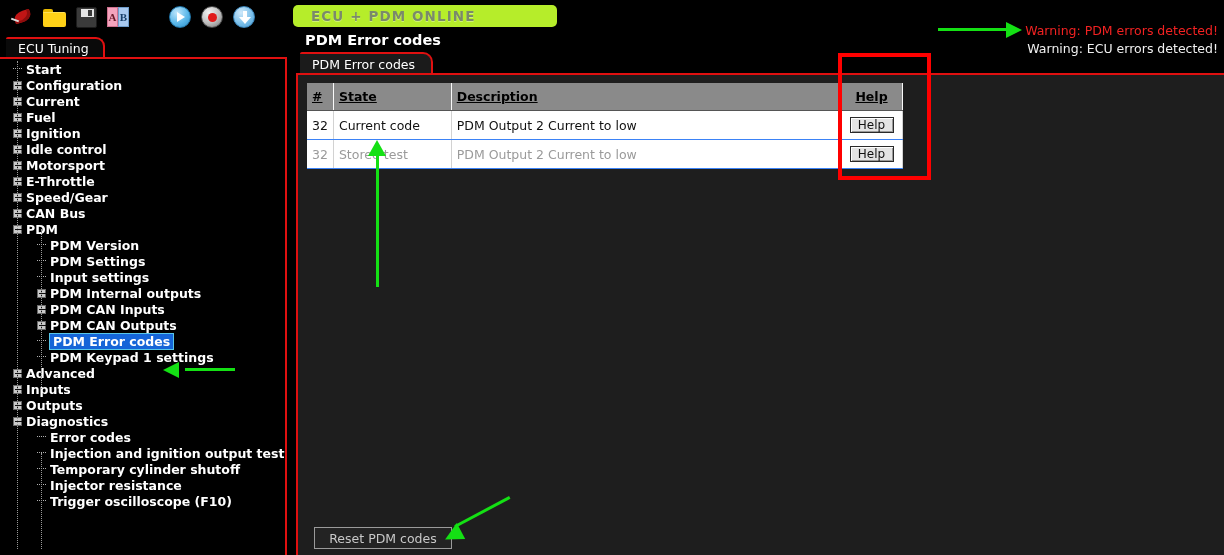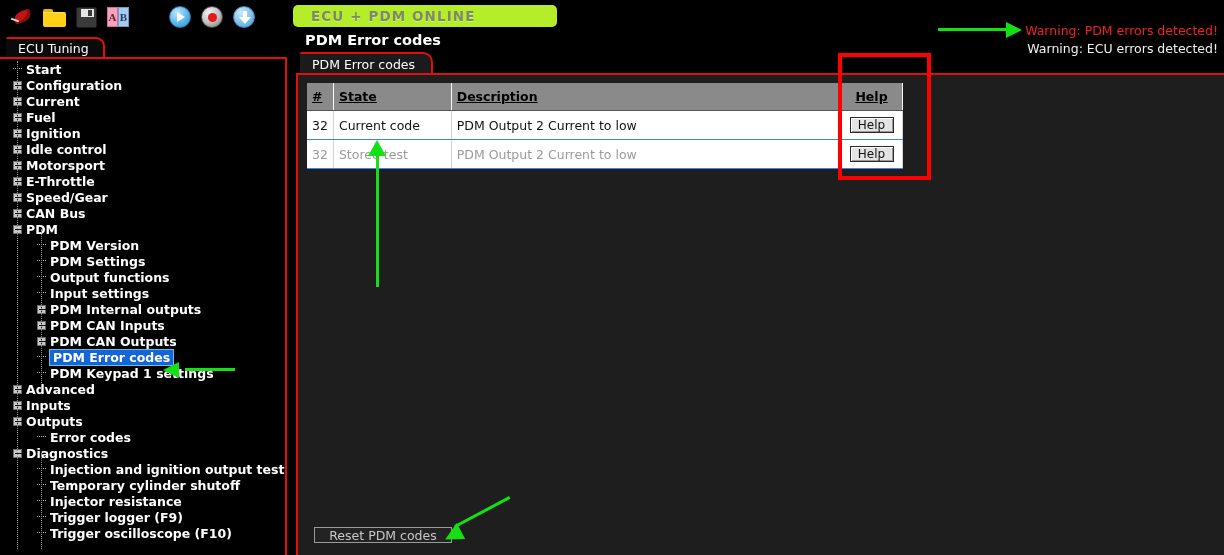--- a/index.html
+++ b/index.html
@@ -206,21 +206,21 @@
   th.c-help { text-align: center; }
   .helpbtn {
     display: inline-block; width: 44px; height: 16px; line-height: 15px;
     background: #e4e4e4; border: 1px solid #2a2a2a;
     box-shadow: inset 1px 1px 0 #fff, inset -1px -1px 0 #9a9a9a;
     font-size: 12px; color: #111; text-align: center; cursor: pointer;
   }
 
   
   .reset-btn {
-    position: absolute; left: 16px; top: 452px; width: 138px; height: 16px;
+    position: absolute; left: 16px; top: 452px; width: 138px; height: 22px;
     background: #232323; border: 1px solid #9a9a9a; color: #c8c8c8;
     font-size: 12.5px; display: flex; align-items: center; justify-content: center;
     cursor: pointer;
   }
 
   
   .anno-rect {
     position: absolute; left: 838px; top: 53px; width: 93px; height: 127px;
     border: 4px solid #ff0000; pointer-events: none;
   }
@@ -335,24 +335,20 @@
         <div class="node lvl2">
           <span class="leafdot"></span>
           <span class="lbl">PDM Version</span>
         </div>
         <div class="node lvl2">
           <span class="leafdot"></span>
           <span class="lbl">PDM Settings</span>
         </div>
         <div class="node lvl2">
           <span class="leafdot"></span>
-          <span class="lbl">Output functions</span>
-        </div>
-        <div class="node lvl2">
-          <span class="leafdot"></span>
           <span class="lbl">Input settings</span>
         </div>
         <div class="node lvl2">
           <span class="plus"></span>
           <span class="lbl">PDM Internal outputs</span>
         </div>
         <div class="node lvl2">
           <span class="plus"></span>
           <span class="lbl">PDM CAN Inputs</span>
         </div>
@@ -372,44 +368,40 @@
           <span class="plus"></span>
           <span class="lbl">Advanced</span>
         </div>
         <div class="node lvl1">
           <span class="plus"></span>
           <span class="lbl">Inputs</span>
         </div>
         <div class="node lvl1">
           <span class="plus"></span>
           <span class="lbl">Outputs</span>
-        </div>
-        <div class="node lvl2">
-          <span class="leafdot"></span>
-          <span class="lbl">Error codes</span>
         </div>
         <div class="node lvl1">
           <span class="minus"></span>
           <span class="lbl">Diagnostics</span>
         </div>
         <div class="node lvl2">
           <span class="leafdot"></span>
+          <span class="lbl">Error codes</span>
+        </div>
+        <div class="node lvl2">
+          <span class="leafdot"></span>
           <span class="lbl">Injection and ignition output test</span>
         </div>
         <div class="node lvl2">
           <span class="leafdot"></span>
           <span class="lbl">Temporary cylinder shutoff</span>
         </div>
         <div class="node lvl2">
           <span class="leafdot"></span>
           <span class="lbl">Injector resistance</span>
-        </div>
-        <div class="node lvl2">
-          <span class="leafdot"></span>
-          <span class="lbl">Trigger logger (F9)</span>
         </div>
         <div class="node lvl2">
           <span class="leafdot"></span>
           <span class="lbl">Trigger oscilloscope (F10)</span>
         </div>
         <div class="vline" style="left: 17px; top: 0px; height: 488px;"></div>
         <div class="vline" style="left: 41px; top: 168px; height: 160px;"></div>
         <div class="vline" style="left: 41px; top: 392px; height: 96px;"></div>
       </div>
   </div>

